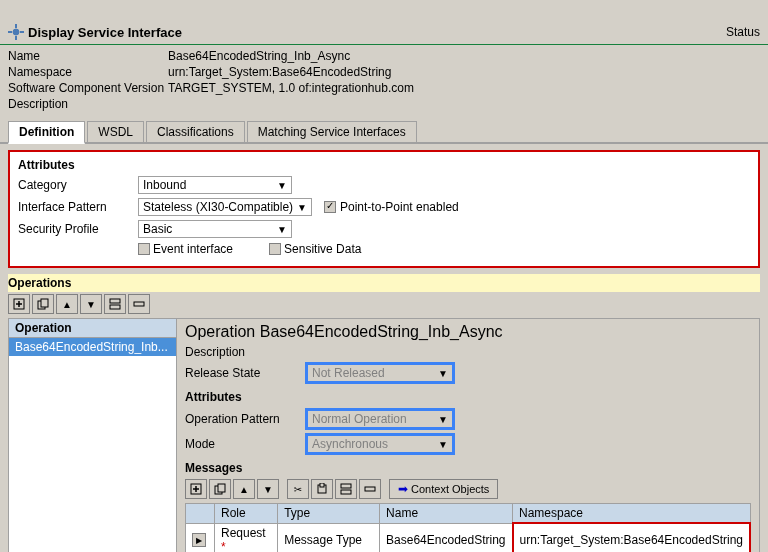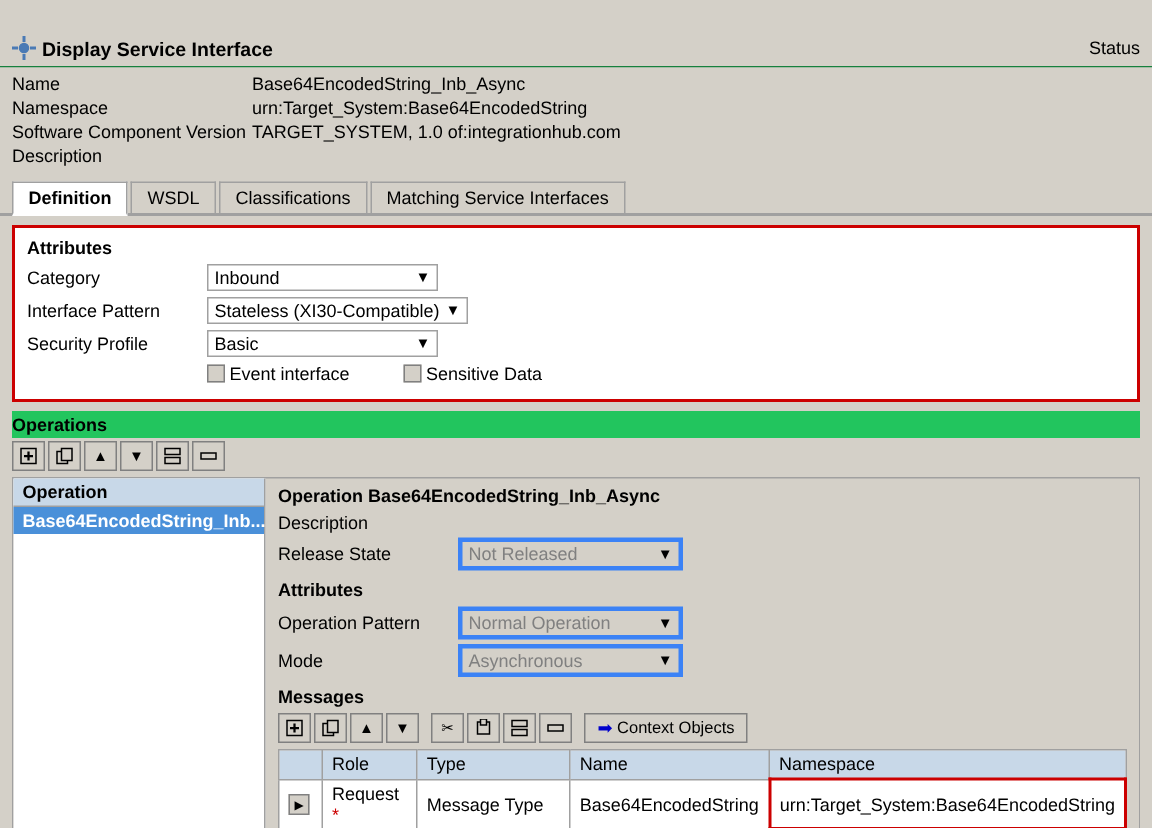--- a/index.html
+++ b/index.html
@@ -143,21 +143,21 @@
       margin-left: 12px;
     }
 
     
     .operations-section {
       margin: 0 8px;
     }
     .operations-title {
       font-weight: bold;
       font-size: 12px;
-      background: #22c55e;
+      background: #fef9c3;
       padding: 2px 0;
     }
     .operations-toolbar {
       display: flex;
       align-items: center;
       gap: 2px;
       padding: 2px 0;
     }
     .toolbar-btn {
       width: 22px;
@@ -191,33 +191,32 @@
       font-size: 12px;
       font-weight: bold;
       border-bottom: 1px solid #a0a0a0;
     }
     .ops-list-item {
       padding: 2px 6px;
       font-size: 12px;
       background: #4a90d9;
       color: #fff;
       cursor: pointer;
-      font-weight: bold;
     }
 
     
     .ops-detail-panel {
       flex: 1;
       background: #d4d0c8;
       padding: 4px 8px;
       overflow-y: auto;
     }
     .ops-detail-title {
-      font-weight: bold;
-      font-size: 12px;
+      font-weight: normal;
+      font-size: 16px;
       margin-bottom: 4px;
     }
     .detail-row {
       display: flex;
       align-items: center;
       margin-bottom: 3px;
     }
     .detail-label {
       width: 120px;
       font-size: 12px;
@@ -369,20 +368,24 @@
       <span class="attr-select-text">Inbound</span>
       <span class="select-arrow">▼</span>
     </div>
   </div>
 
   <div class="attr-row">
     <span class="attr-label">Interface Pattern</span>
     <div class="attr-select">
       <span class="attr-select-text">Stateless (XI30-Compatible)</span>
       <span class="select-arrow">▼</span>
+    </div>
+    <div class="point-to-point">
+      <div class="cb checked"></div>
+      <span>Point-to-Point enabled</span>
     </div>
   </div>
 
   <div class="attr-row">
     <span class="attr-label">Security Profile</span>
     <div class="attr-select">
       <span class="attr-select-text">Basic</span>
       <span class="select-arrow">▼</span>
     </div>
   </div>

